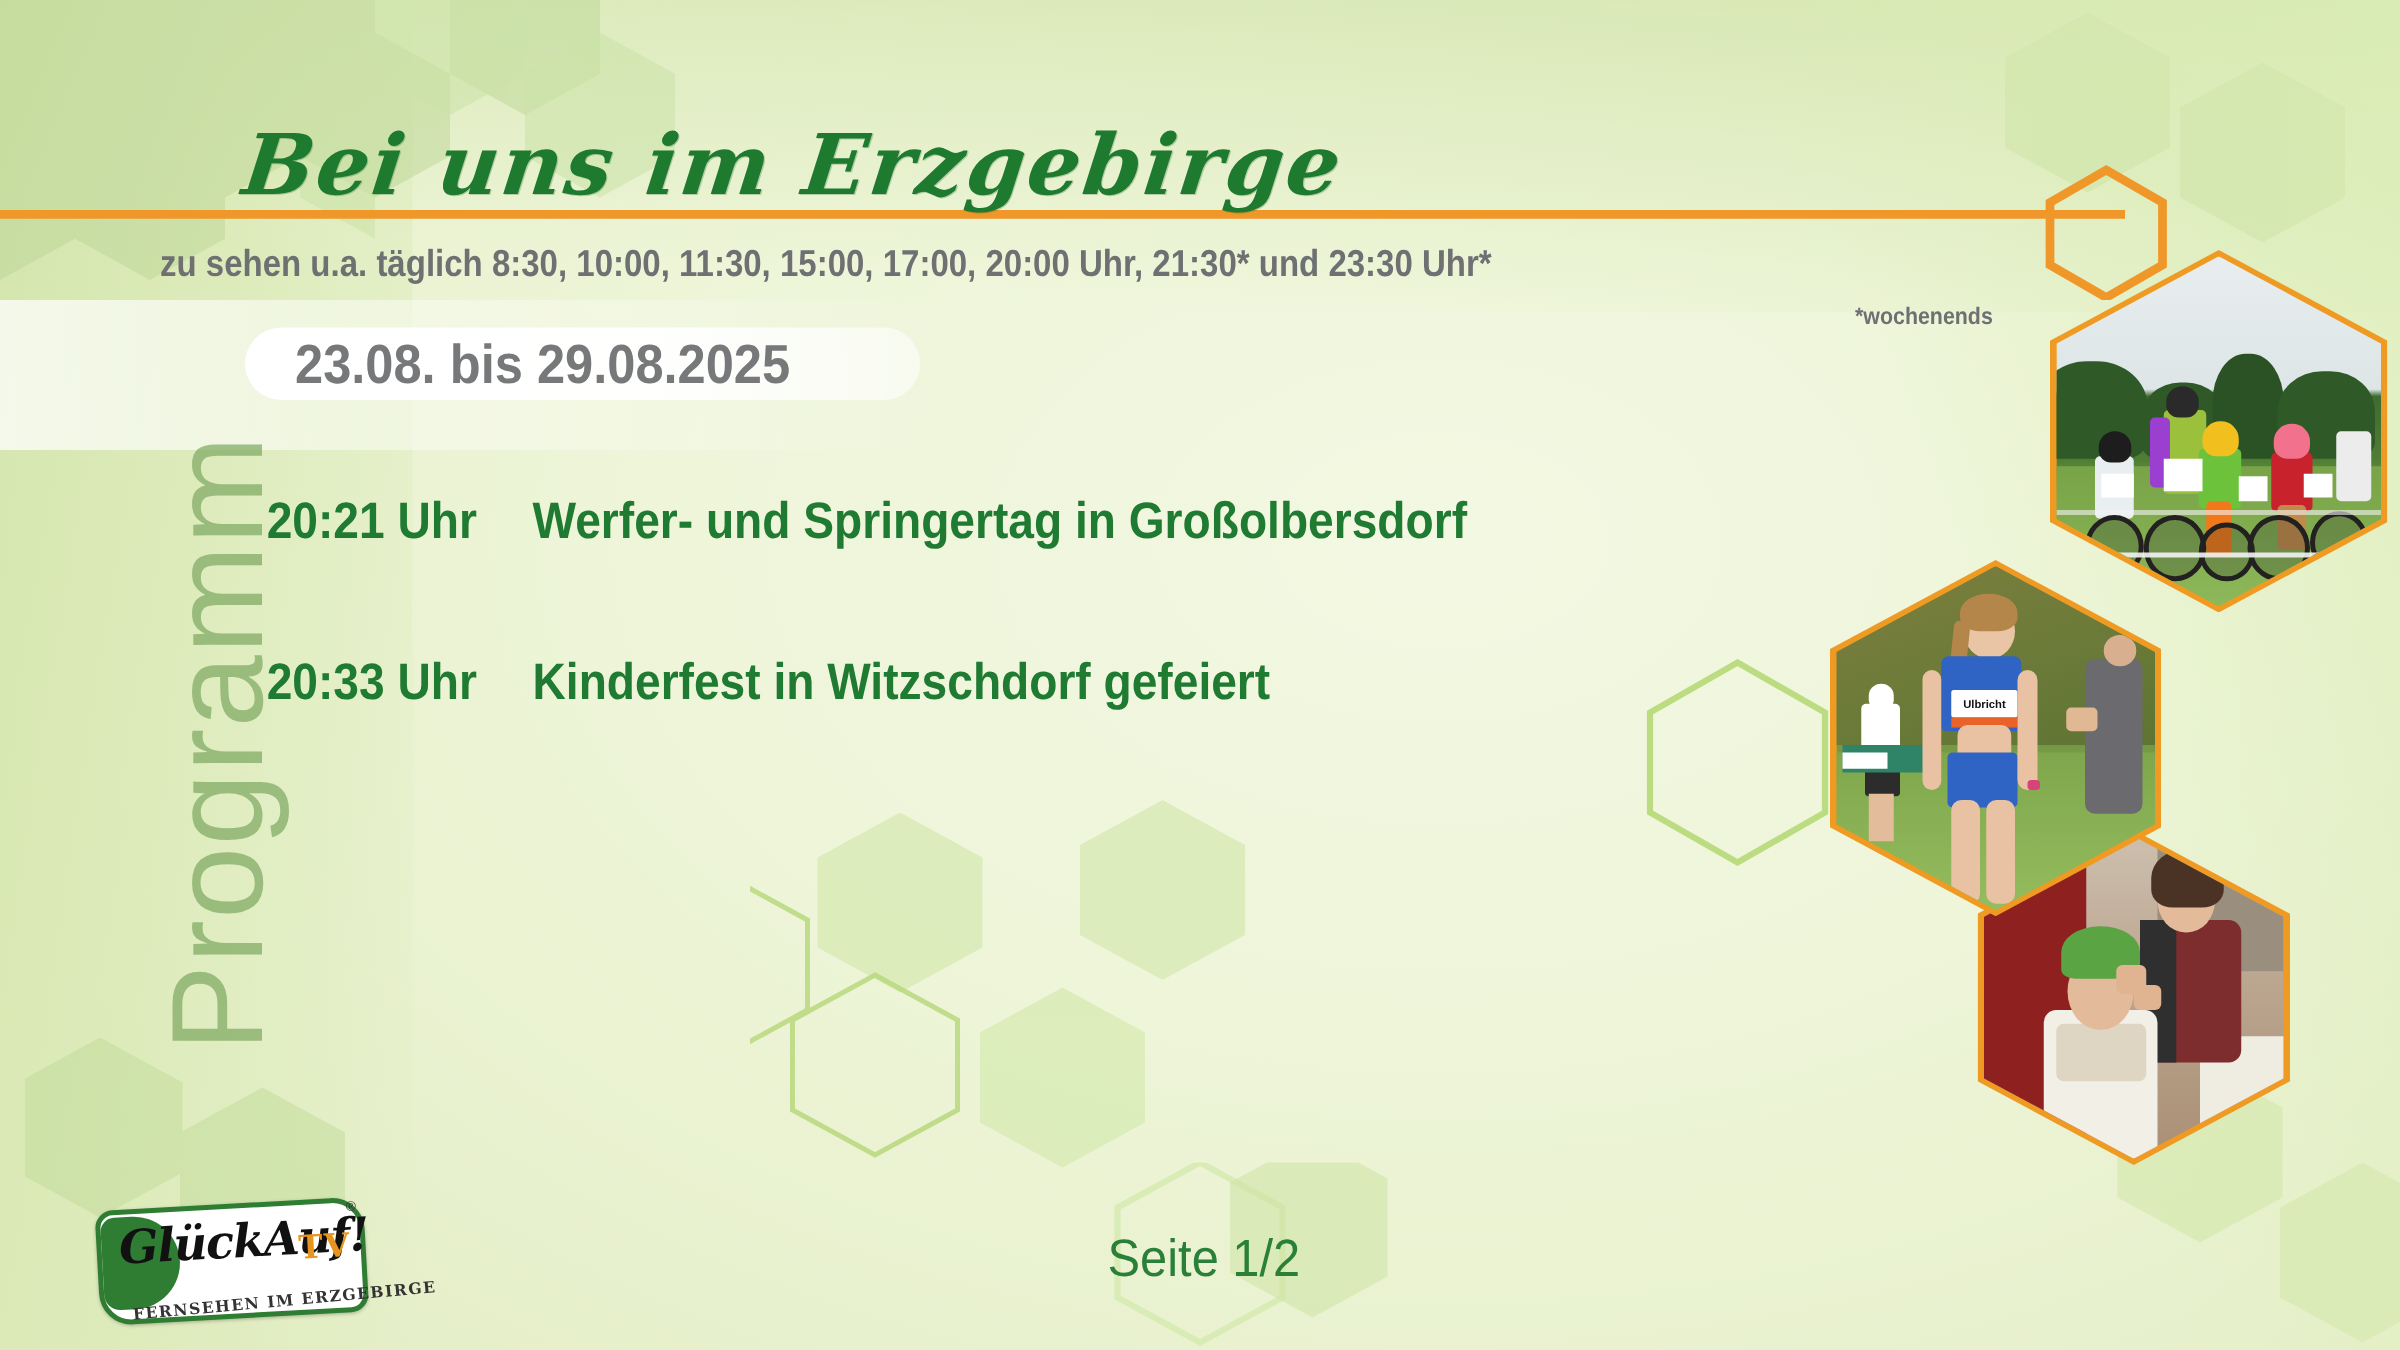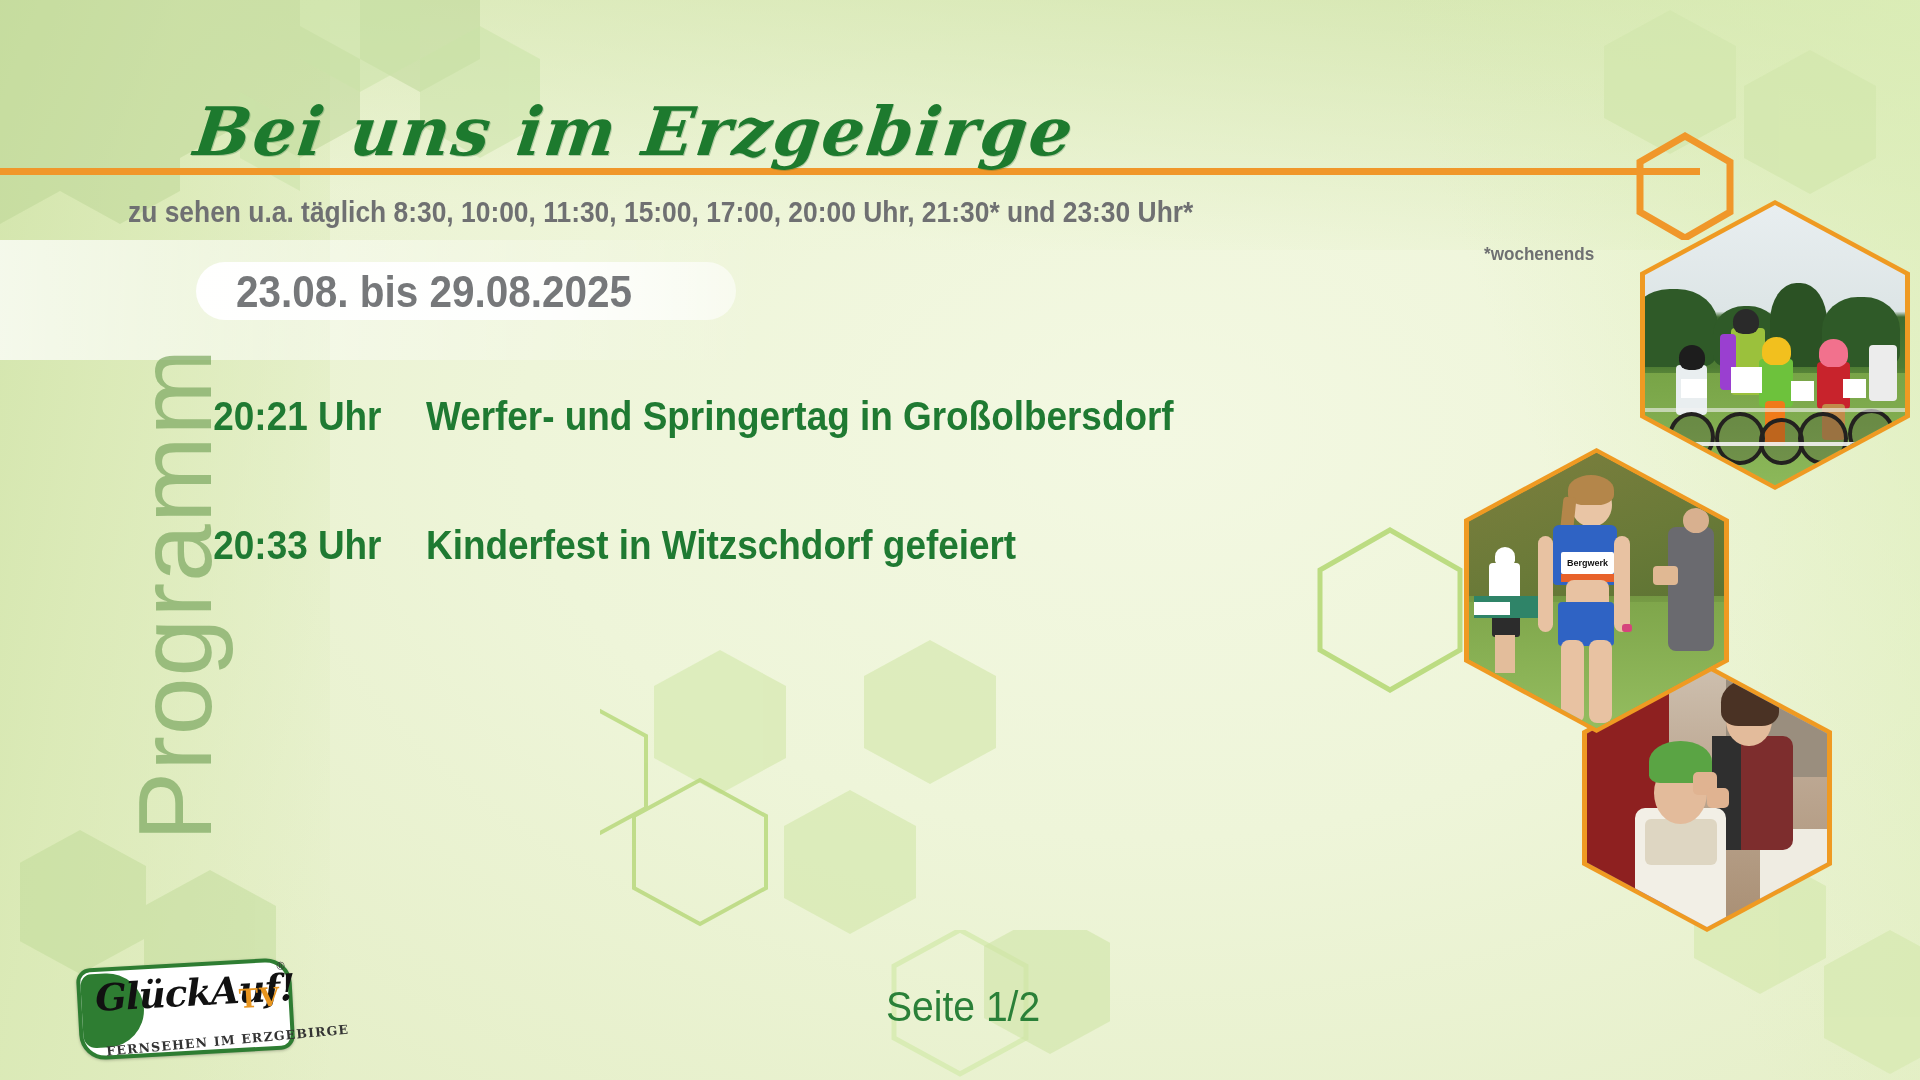--- a/index.html
+++ b/index.html
@@ -395,21 +395,21 @@
       <div style="position:absolute;left:84%;top:20%;width:10%;height:9%;background:#d8b08f;border-radius:50%;"></div>
       <div style="position:absolute;left:72%;top:41%;width:10%;height:7%;background:#e0b893;border-radius:4px;"></div>
 
       <div style="position:absolute;left:2%;top:52%;width:26%;height:8%;background:#2f8468;"></div>
       <div style="position:absolute;left:2%;top:54%;width:14%;height:5%;background:#fff;"></div>
 
       <div class="p2-head" style="left:40%;top:11%;width:16%;height:16%;"></div>
       <div class="p2-hair" style="left:39%;top:8%;width:18%;height:11%;"></div>
       <div style="position:absolute;left:36%;top:16%;width:5%;height:18%;background:#b4864a;border-radius:4px;transform:rotate(6deg);"></div>
       <div class="p2-top" style="left:33%;top:26%;width:25%;height:22%;"></div>
-      <div class="p2-bib" style="left:36%;top:36%;width:21%;height:8%;font-size:9px;">Bergwerk</div>
+      <div class="p2-bib" style="left:36%;top:36%;width:21%;height:8%;font-size:9px;">Ulbricht</div>
       <div class="p2-bibstripe" style="left:36%;top:44%;width:21%;height:3%;"></div>
       <div class="p2-body" style="left:38%;top:46%;width:17%;height:11%;"></div>
       <div class="p2-short" style="left:35%;top:54%;width:22%;height:16%;"></div>
       <div class="p2-body" style="left:36%;top:68%;width:9%;height:30%;"></div>
       <div class="p2-body" style="left:47%;top:68%;width:9%;height:30%;"></div>
       <div class="p2-body" style="left:27%;top:30%;width:6%;height:35%;"></div>
       <div class="p2-body" style="left:57%;top:30%;width:6%;height:35%;"></div>
       <div style="position:absolute;left:60%;top:62%;width:4%;height:3%;background:#d6447c;border-radius:3px;"></div>
     </div>
   </div>

